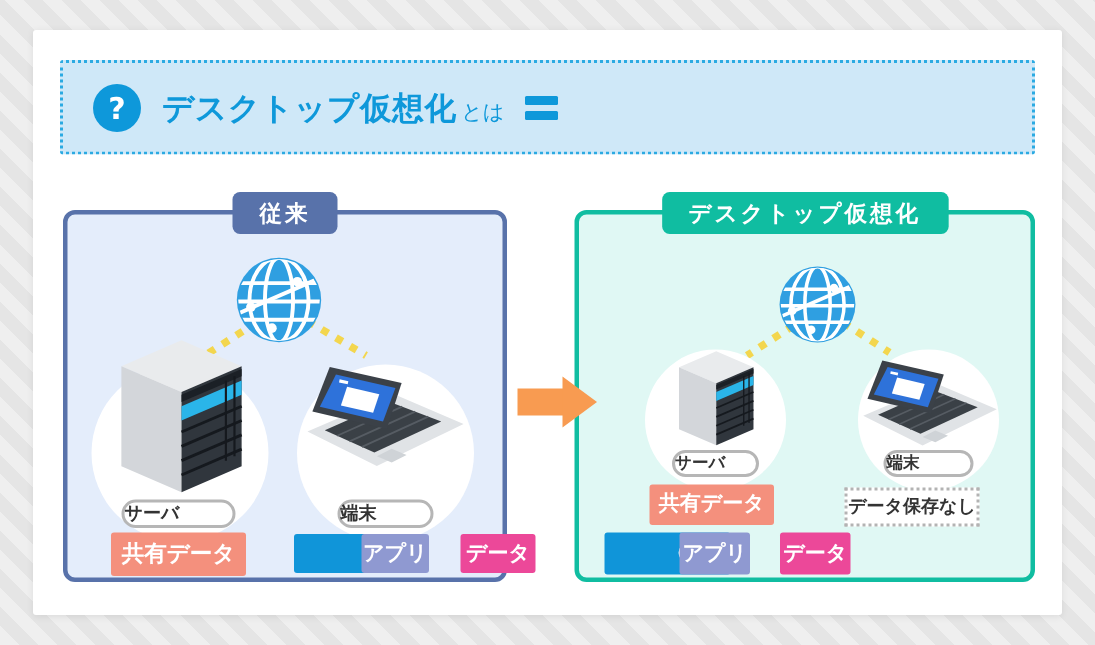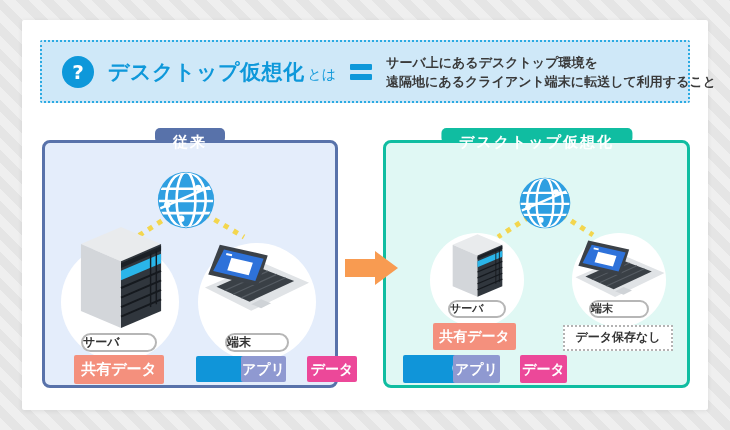--- a/index.html
+++ b/index.html
@@ -29,21 +29,21 @@
   .equals-icon{flex:none;margin-left:14px;width:22px;}
   .equals-icon i{display:block;height:6px;background:#0e98da;border-radius:1px;}
   .equals-icon i + i{margin-top:4px;}
   .desc{margin-left:14px;font-size:13px;font-weight:bold;color:#3a3a3a;line-height:19px;white-space:nowrap;}
   
   .panel{position:absolute;top:120px;height:248px;border-radius:8px;box-sizing:border-box;}
   .panel.conv{left:20px;width:296px;border:3px solid #5872aa;background:#e4edfb;}
   .panel.virt{left:361px;width:307px;border:3px solid #10bda1;background:#e0f8f4;}
   .badge{
     position:absolute;top:-15px;left:50%;transform:translateX(-50%);z-index:3;
-    height:15px;line-height:28px;padding:0 18px;border-radius:5px;
+    height:28px;line-height:28px;padding:0 18px;border-radius:5px;
     color:#fff;font-size:15px;font-weight:bold;letter-spacing:2px;white-space:nowrap;
   }
   .conv .badge{background:#5872aa;}
   .virt .badge{background:#10bda1;}
   .circle{position:absolute;background:#fff;border-radius:50%;}
   .icon-abs{position:absolute;}
   .connector{position:absolute;left:0;top:0;pointer-events:none;}
   .pill{
     position:absolute;background:#fff;border:2px solid #b6b6b6;border-radius:11px;
     font-weight:bold;color:#333;box-sizing:border-box;
@@ -74,21 +74,21 @@
   .virt .v-server{left:44px;top:90px;width:94px;height:94px;}
   .virt .v-client{left:186px;top:90px;width:94px;height:94px;}
   .virt .server-svg{left:63px;top:90px;width:57px;height:65px;}
   .virt .laptop-svg{left:188px;top:96px;width:92px;height:65px;}
   .virt .pill-server{left:62px;top:157px;width:58px;height:18px;font-size:11px;line-height:13px;}
   .virt .pill-client{left:203px;top:157px;width:60px;height:18px;font-size:11px;line-height:13px;}
   .virt .tag-shared{left:47px;top:180px;width:83px;height:27px;font-size:14px;line-height:27px;}
   .virt .tag-os{left:17px;top:212px;width:47px;height:28px;font-size:15px;line-height:28px;}
   .virt .tag-app{left:67px;top:212px;width:47px;height:28px;font-size:14px;line-height:28px;}
   .virt .tag-data{left:117px;top:212px;width:47px;height:28px;font-size:14px;line-height:28px;}
-  .virt .note{left:177px;top:182px;width:110px;height:26px;line-height:21px;}
+  .virt .note{left:177px;top:182px;width:90px;height:26px;line-height:21px;}
   
   .arrow-body{position:absolute;left:323px;top:239px;width:31px;height:18px;background:#f89b51;z-index:5;}
   .arrow-head{
     position:absolute;left:353px;top:231px;width:0;height:0;z-index:5;
     border-top:17px solid transparent;border-bottom:17px solid transparent;border-left:23px solid #f89b51;
   }
 </style>
 </head>
 <body>
 
@@ -146,24 +146,20 @@
       <span>?</span>
     </div>
     <div class="title-group">
       <span class="title-main">デスクトップ仮想化</span>
       <span class="title-suffix">とは</span>
     </div>
     <div class="equals-icon">
         <i></i>
         <i></i>
       </div>
-    <div class="desc">
-      <div>サーバ上にあるデスクトップ環境を</div>
-      <div>遠隔地にあるクライアント端末に転送して利用すること</div>
-    </div>
   </div>
 
   <div class="panel conv">
     <div class="badge">従来</div>
     <svg class="connector" width="296" height="248" viewBox="0 0 296 248">
       <line x1="126" y1="72" x2="90" y2="95" stroke="#f3d64e" stroke-width="5" stroke-dasharray="5 6"></line>
       <line x1="160" y1="71" x2="199" y2="94" stroke="#f3d64e" stroke-width="5" stroke-dasharray="5 6"></line>
     </svg>
     <div class="circle c-server"></div>
     <div class="circle c-client"></div>

